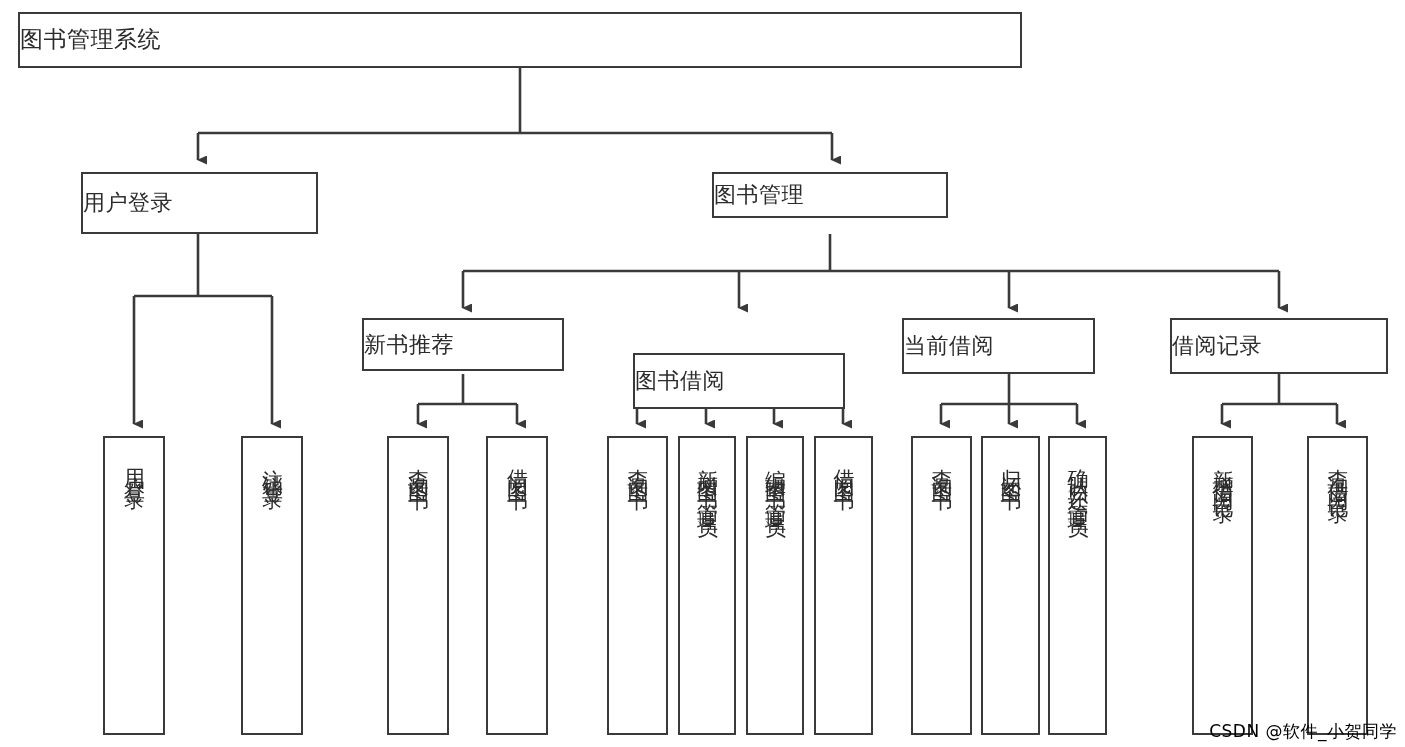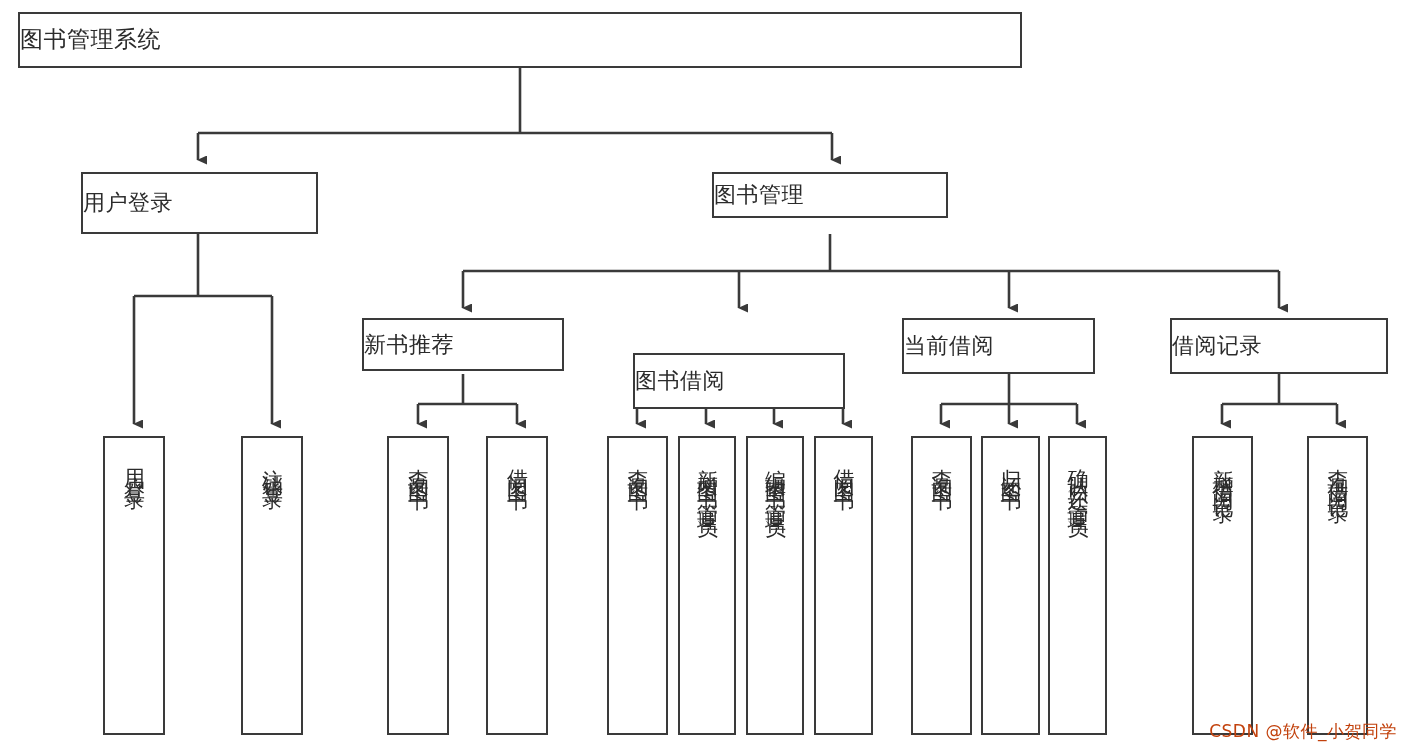--- a/index.html
+++ b/index.html
@@ -60,21 +60,21 @@
     text-orientation: upright;
     line-height: 1.0;
     letter-spacing: 7px;
     white-space: nowrap;
   }
   .watermark {
     position: absolute;
     right: 8px;
     bottom: 4px;
     font-size: 17px;
-    color: #c2410c;
+    color: #000000;
     letter-spacing: 0.5px;
     z-index: 3;
     white-space: nowrap;
     font-family: "DejaVu Sans", "Liberation Sans", sans-serif;
   }
 </style>
 </head>
 <body>
 
 <div id="diagram-root">

